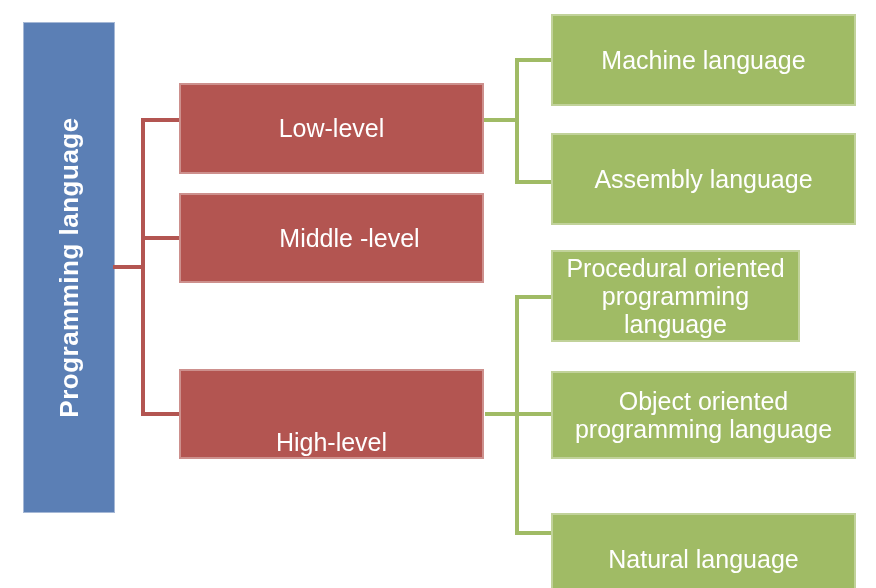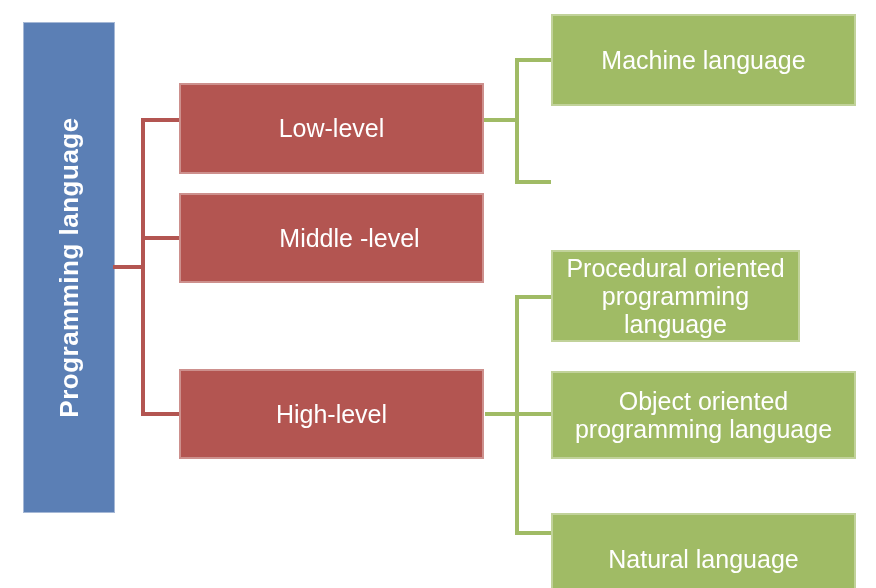--- a/index.html
+++ b/index.html
@@ -69,37 +69,40 @@
   <div class="line red-line" style="left:141px; top:118px; width:38px; height:4px;"></div>
   <div class="line red-line" style="left:141px; top:236px; width:38px; height:4px;"></div>
   <div class="line red-line" style="left:141px; top:412px; width:38px; height:4px;"></div>
 
   <div class="box branch-box" style="left:179px; top:75px; width:305px; height:91px;margin-top:8px;">
     <span>Low-level</span>
   </div>
   <div class="box branch-box" style="left:179px; top:193px; width:305px; height:90px;padding-left:36px;">
     <span>Middle -level</span>
   </div>
-  <div class="box branch-box" style="left:179px; top:369px; width:305px; height:90px;">
+  <div class="box branch-box" style="left:179px; top:369px; width:305px; height:90px;align-items:flex-end;">
     <span>High-level</span>
   </div>
 
   <div class="line green-line" style="left:484px; top:118px; width:35px; height:4px;"></div>
   <div class="line green-line" style="left:515px; top:58px; width:4px; height:126px;"></div>
   <div class="line green-line" style="left:515px; top:58px; width:36px; height:4px;"></div>
   <div class="line green-line" style="left:515px; top:180px; width:36px; height:4px;"></div>
 
   <div class="line green-line" style="left:485px; top:412px; width:66px; height:4px;"></div>
   <div class="line green-line" style="left:515px; top:295px; width:4px; height:240px;"></div>
   <div class="line green-line" style="left:515px; top:295px; width:36px; height:4px;"></div>
   <div class="line green-line" style="left:515px; top:531px; width:36px; height:4px;"></div>
 
   <div class="box leaf-box" style="left:551px; top:14px; width:305px; height:92px;">
     <span>Machine language</span>
   </div>
+  <div class="box leaf-box" style="left:551px; top:133px; width:305px; height:92px;">
+    <span>Assembly language</span>
+  </div>
   <div class="box leaf-box" style="left:551px; top:250px; width:249px; height:92px;">
     <span>Procedural oriented programming language</span>
   </div>
   <div class="box leaf-box" style="left:551px; top:371px; width:305px; height:88px;align-items:center;">
     <span>Object oriented programming language</span>
   </div>
   <div class="box leaf-box" style="left:551px; top:513px; width:305px; height:92px;">
     <span>Natural language</span>
   </div>
 

